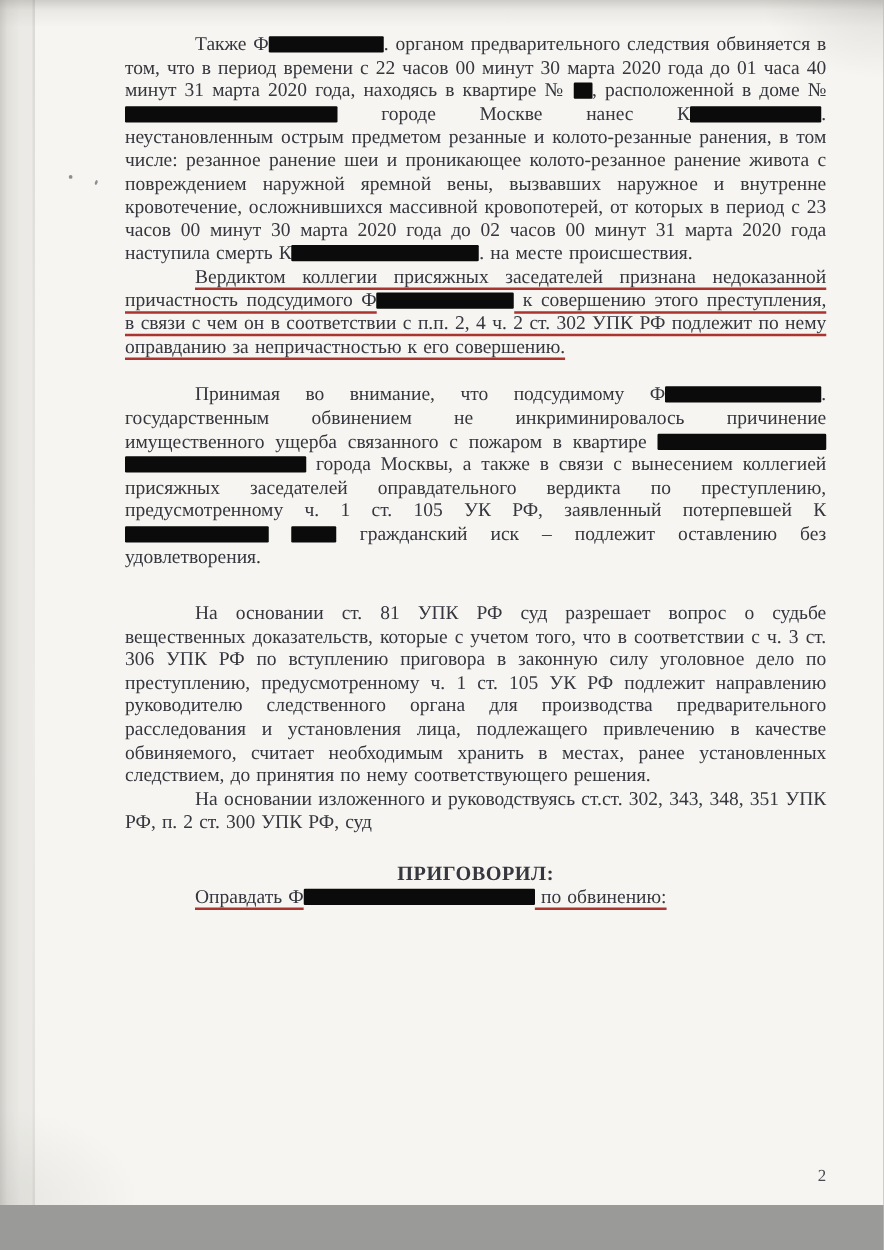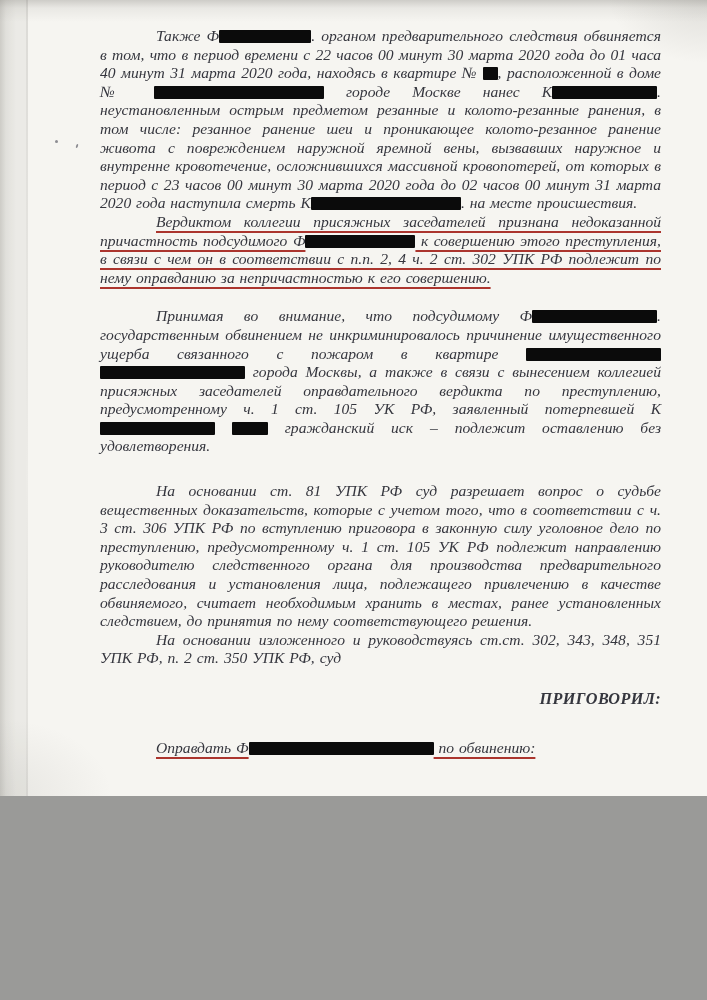--- a/index.html
+++ b/index.html
@@ -10,27 +10,26 @@
     --underline:#ab352e;
   }
   html,body{margin:0;padding:0;}
   body{
     background:#9a9a98;
     font-family:"Liberation Serif","DejaVu Serif",serif;
   }
   .page{
     position:relative;
     width:707px;
-    height:796px;
+    height:964px;
     margin:0 auto;
     background:var(--paper);
     color:var(--ink);
     overflow:hidden;
     box-shadow:0 0 6px rgba(0,0,0,.35);
-    font-style:italic;
   }
   
   .page::before{
     content:"";
     position:absolute;inset:0;
     background:
       linear-gradient(180deg, rgba(140,138,132,.38) 0px, rgba(140,138,132,.12) 8px, rgba(140,138,132,0) 22px),
       linear-gradient(90deg, rgba(130,128,122,.30) 0px, rgba(130,128,122,.10) 6px, rgba(130,128,122,0) 16px),
       radial-gradient(140px 90px at 100% 0%, rgba(120,118,112,.18), rgba(120,118,112,0) 70%),
       radial-gradient(160px 110px at 0% 100%, rgba(120,118,112,.12), rgba(120,118,112,0) 70%);
@@ -61,21 +60,21 @@
     word-spacing:1px;
   }
   .para.u{
     text-decoration:underline;
     text-decoration-color:var(--underline);
     text-decoration-thickness:1.9px;
     text-underline-offset:4px;
   }
   .para.heading{
     text-indent:0;
-    text-align:right;
+    text-align:center;
     font-weight:bold;
     letter-spacing:.4px;
     font-size:16.2px;
   }
   .redact{
     display:inline-block;
     height:13px;
     background:var(--redaction);
     vertical-align:-2px;
     border-radius:1px;
@@ -94,19 +93,19 @@
   <div class="left-margin-tint"></div>
   <div class="fold-line"></div>
   <div class="scan-speck speck-1"></div>
   <div class="scan-speck speck-2"></div>
 
   <main class="text-block">
       <p class="para">Также Ф<span class="redact" style="width: 92px;"></span>. органом предварительного следствия обвиняется в том, что в период времени с 22 часов 00 минут 30 марта 2020 года до 01 часа 40 минут 31 марта 2020 года, находясь в квартире № <span class="redact" style="width: 15px;"></span>, расположенной в доме № <span class="redact" style="width: 170px;"></span> городе Москве нанес К<span class="redact" style="width: 105px;"></span>. неустановленным острым предметом резанные и колото-резанные ранения, в том числе: резанное ранение шеи и проникающее колото-резанное ранение живота с повреждением наружной яремной вены, вызвавших наружное и внутренне кровотечение, осложнившихся массивной кровопотерей, от которых в период с 23 часов 00 минут 30 марта 2020 года до 02 часов 00 минут 31 марта 2020 года наступила смерть К<span class="redact" style="width: 150px;"></span>. на месте происшествия.</p>
       <p class="para u">Вердиктом коллегии присяжных заседателей признана недоказанной причастность подсудимого Ф<span class="redact" style="width: 110px;"></span> к совершению этого преступления, в связи с чем он в соответствии с п.п. 2, 4 ч. 2 ст. 302 УПК РФ подлежит по нему оправданию за непричастностью к его совершению.</p>
       <p class="para" style="margin-top: 20px;">Принимая во внимание, что подсудимому Ф<span class="redact" style="width: 125px;"></span>. государственным обвинением не инкриминировалось причинение имущественного ущерба связанного с пожаром в квартире <span class="redact" style="width: 135px;"></span> <span class="redact" style="width: 145px;"></span> города Москвы, а также в связи с вынесением коллегией присяжных заседателей оправдательного вердикта по преступлению, предусмотренному ч. 1 ст. 105 УК РФ, заявленный потерпевшей К<span class="redact" style="width: 115px;"></span> <span class="redact" style="width: 36px;"></span> гражданский иск – подлежит оставлению без удовлетворения.</p>
       <p class="para" style="margin-top: 26px;">На основании ст. 81 УПК РФ суд разрешает вопрос о судьбе вещественных доказательств, которые с учетом того, что в соответствии с ч. 3 ст. 306 УПК РФ по вступлению приговора в законную силу уголовное дело по преступлению, предусмотренному ч. 1 ст. 105 УК РФ подлежит направлению руководителю следственного органа для производства предварительного расследования и установления лица, подлежащего привлечению в качестве обвиняемого, считает необходимым хранить в местах, ранее установленных следствием, до принятия по нему соответствующего решения.</p>
-      <p class="para">На основании изложенного и руководствуясь ст.ст. 302, 343, 348, 351 УПК РФ, п. 2 ст. 350 УПК РФ, суд</p>
+      <p class="para">На основании изложенного и руководствуясь ст.ст. 302, 343, 348, 351 УПК РФ, п. 2 ст. 300 УПК РФ, суд</p>
       <p class="para heading" style="margin-top: 22px;">ПРИГОВОРИЛ:</p>
-      <p class="para u" style="margin-top: 30px;">Оправдать Ф<span class="redact" style="width: 185px;"></span> по обвинению:</p>
+      <p class="para u" style="">Оправдать Ф<span class="redact" style="width: 185px;"></span> по обвинению:</p>
     </main>
 
   <div class="page-number">2</div>
 </div>
 
 </body></html>

